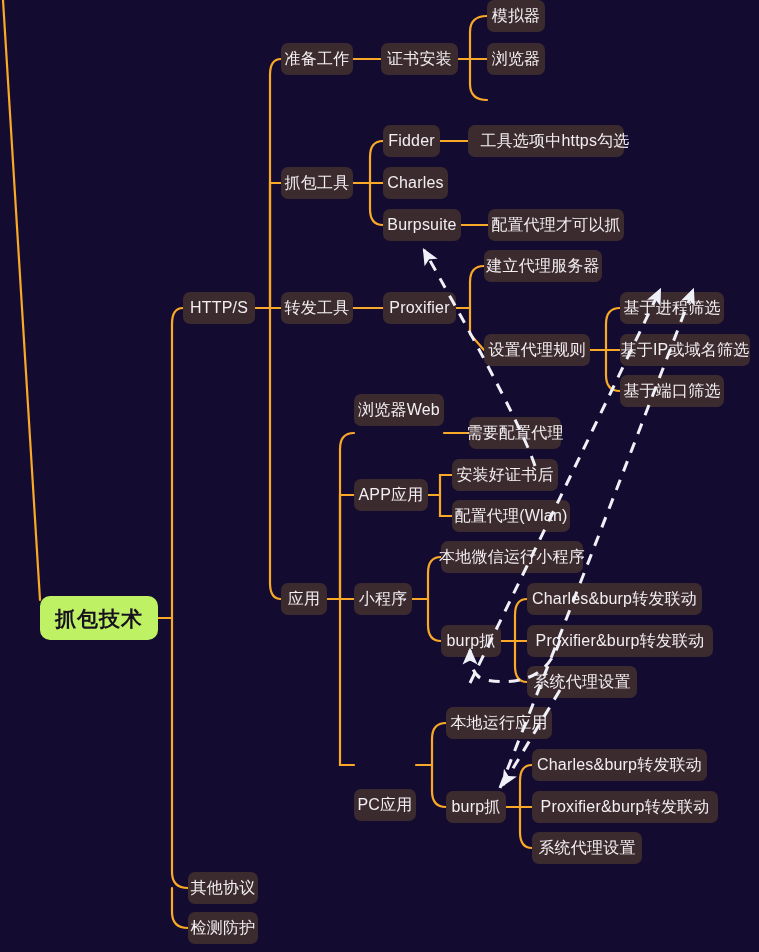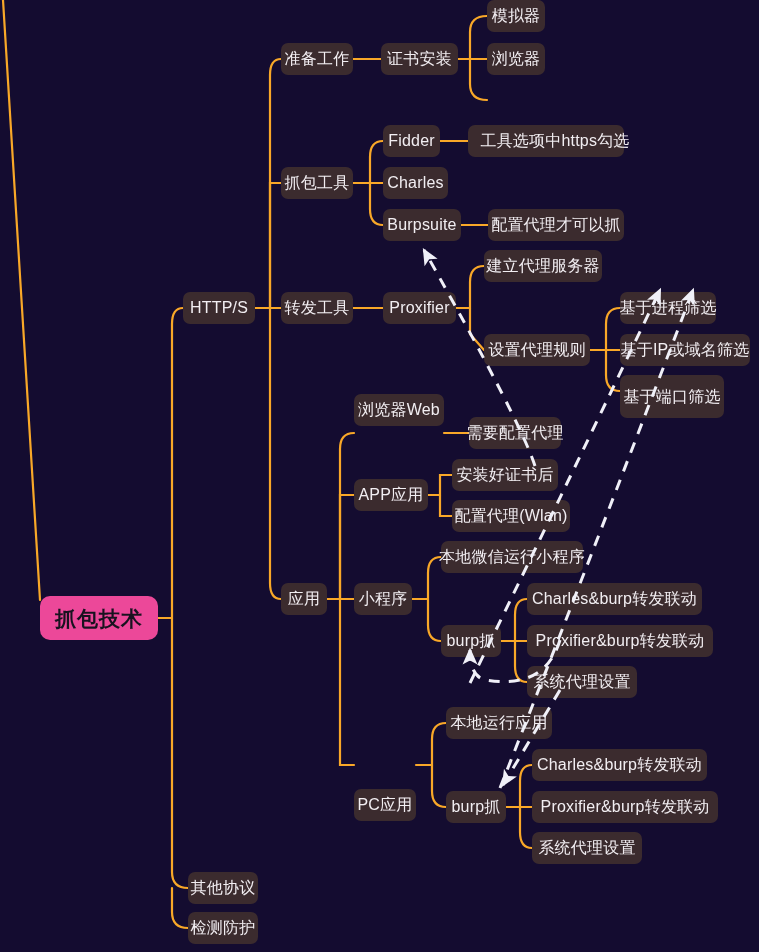--- a/index.html
+++ b/index.html
@@ -40,21 +40,21 @@
     border-radius: 7px;
     background: #3b2b2e;
     color: #f2eef2;
     font-size: 16px;
     line-height: 1;
     white-space: nowrap;
     padding: 0 10px;
     letter-spacing: 0.2px;
   }
   .node.root {
-    background: #ec4899;
+    background: #bef264;
     color: #18121f;
     font-size: 21px;
     font-weight: bold;
     border-radius: 10px;
     letter-spacing: 1px;
   }
   .node.highlight {
     background: #f5a94a;
     color: #2a1f12;
   }
@@ -166,27 +166,27 @@
       </div>
       <div class="node l1" style="left: 383px; top: 292px; width: 73px; height: 32px;">
         <span>Proxifier</span>
       </div>
       <div class="node l1" style="left: 484px; top: 250px; width: 118px; height: 32px;">
         <span>建立代理服务器</span>
       </div>
       <div class="node l1" style="left: 484px; top: 334px; width: 106px; height: 32px;">
         <span>设置代理规则</span>
       </div>
-      <div class="node l1" style="left: 620px; top: 292px; width: 96px; height: 32px;">
+      <div class="node l1" style="left: 620px; top: 292px; width: 104px; height: 32px;">
         <span>基于进程筛选</span>
       </div>
       <div class="node l1" style="left: 620px; top: 334px; width: 130px; height: 32px;">
         <span>基于IP或域名筛选</span>
       </div>
-      <div class="node l1" style="left: 620px; top: 375px; width: 104px; height: 43px;">
+      <div class="node l1" style="left: 620px; top: 375px; width: 104px; height: 32px;">
         <span>基于端口筛选</span>
       </div>
       <div class="node l1" style="left: 281px; top: 583px; width: 46px; height: 32px;">
         <span>应用</span>
       </div>
       <div class="node l1" style="left: 354px; top: 394px; width: 90px; height: 32px;">
         <span>浏览器Web</span>
       </div>
       <div class="node l1" style="left: 469px; top: 417px; width: 92px; height: 32px;">
         <span>需要配置代理</span>

